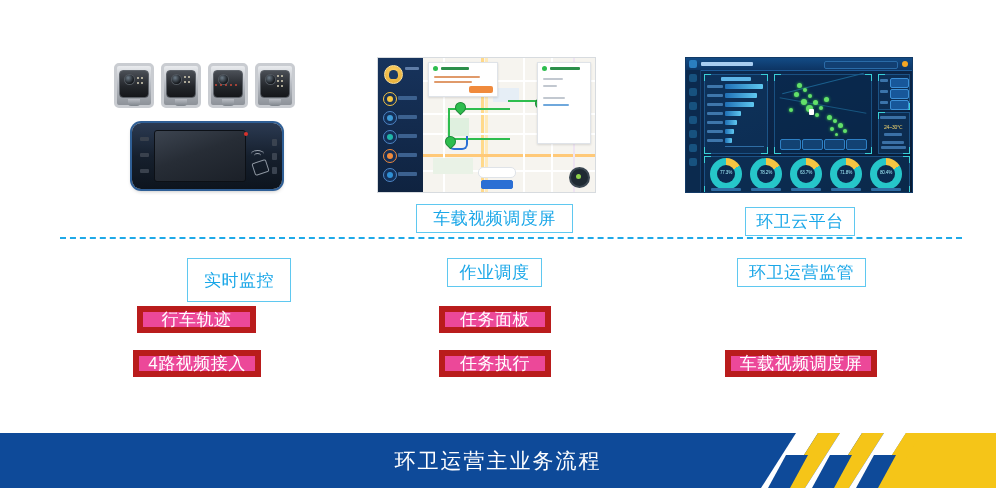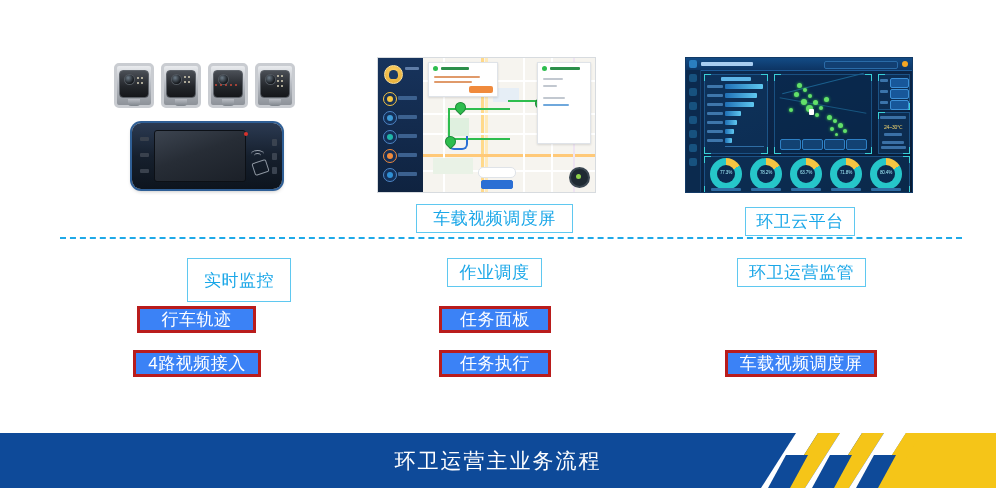--- a/index.html
+++ b/index.html
@@ -121,21 +121,21 @@
   .glab{position:absolute;width:30px;height:3px;background:#2f6da4;border-radius:1px;}
   .infobox{position:absolute;height:8px;background:#17579a;border:1px solid #3c8fd6;border-radius:2px;}
   .infolab{position:absolute;width:22px;height:3px;background:#3b74ab;border-radius:1px;}
   .bigtemp{position:absolute;font-size:5px;color:#f5d76e;letter-spacing:-.2px;}
   .smtxt{position:absolute;width:34px;height:2.5px;background:#3a70a6;border-radius:1px;}
 
   
   .lbl{position:absolute;box-sizing:border-box;display:flex;align-items:center;justify-content:center;
     font-size:17px;line-height:1;white-space:nowrap;letter-spacing:.5px;}
   .lbl.outline{background:#ffffff;border:1px solid #5fc8f0;color:#1ba7e8;}
-  .lbl.solid{background:#3b82f6;color:#ffffff;border:3px solid #b91c1c;}
+  .lbl.solid{background:#ec4899;color:#ffffff;border:6px solid #b91c1c;}
 
   
   #l1-title{left:143px;top:207px;width:106px;height:29px;}
   #l1-a{left:144px;top:258px;width:104px;height:44px;margin-left:43px;}
   #l1-b{left:137px;top:306px;width:119px;height:27px;}
   #l1-c{left:133px;top:350px;width:128px;height:27px;}
   
   #l2-title{left:416px;top:204px;width:157px;height:29px;}
   #l2-a{left:447px;top:258px;width:95px;height:29px;}
   #l2-b{left:439px;top:306px;width:112px;height:27px;}

